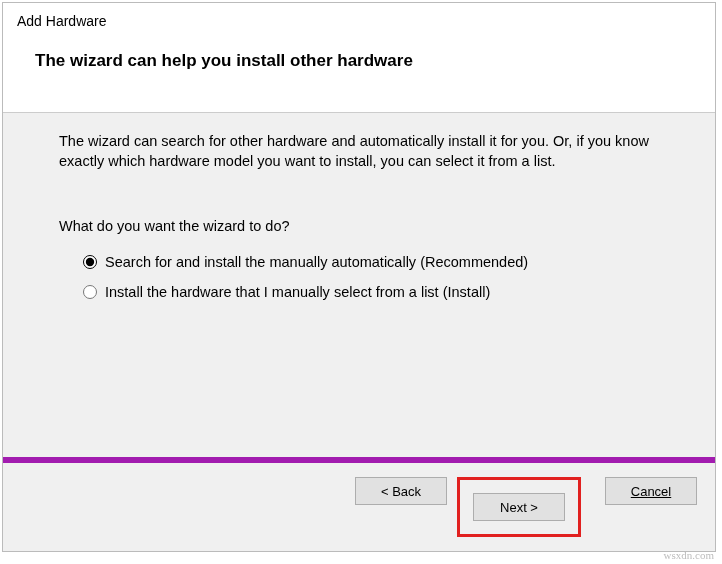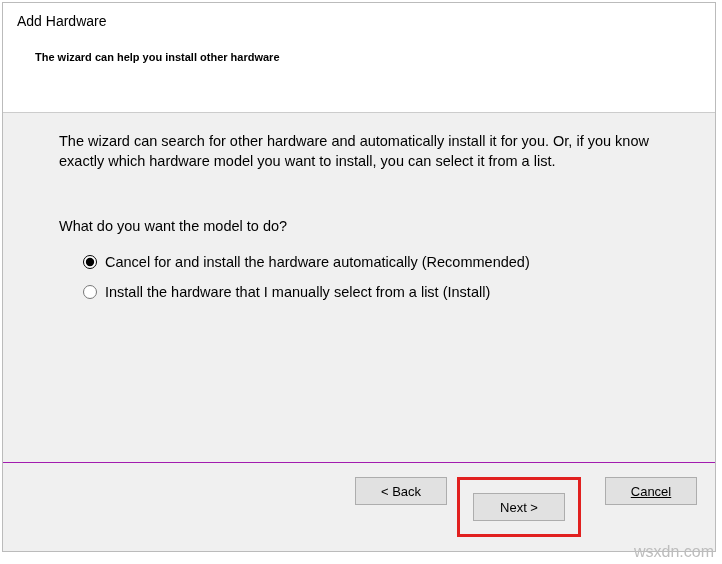--- a/index.html
+++ b/index.html
@@ -31,21 +31,21 @@
       flex-shrink: 0;
       height: 110px;
     }
     .window-title {
       font-size: 14px;
       font-weight: 400;
       color: #000;
       margin-bottom: 22px;
     }
     .wizard-subtitle {
-      font-size: 11px;
+      font-size: 17px;
       font-weight: 700;
       color: #000;
       margin-left: 18px;
     }
     .wizard-body {
       background: #f0f0f0;
       flex-grow: 1;
       padding: 18px 56px 20px 56px;
       color: #000;
       font-size: 14.5px;
@@ -70,21 +70,21 @@
       margin-right: 8px;
       width: 14px;
       height: 14px;
       accent-color: #000;
     }
     .option-label {
       font-size: 14.5px;
     }
     .wizard-footer {
       background: #f0f0f0;
-      border-top: 1px solid #a21caf;
+      border-top: 6px solid #a21caf;
       padding: 14px 18px 14px 0;
       display: flex;
       justify-content: flex-end;
       gap: 10px;
       flex-shrink: 0;
     }
     .btn {
       min-width: 92px;
       height: 28px;
       background: #e1e1e1;
@@ -104,41 +104,41 @@
       min-width: 92px;
     }
     .gap-cancel {
       margin-left: 14px;
       text-decoration: underline;
     }
     .watermark {
       position: absolute;
       bottom: 3px;
       right: 8px;
-      font-size: 16px;
+      font-size: 11px;
       color: #bdbdbd;
-      font-family: Liberation Sans, sans-serif;
+      font-family: Liberation Serif, serif;
     }
   </style>
 </head>
 <body>
 
 <div class="wizard-window">
   <div class="wizard-header">
     <div class="window-title">Add Hardware</div>
     <div class="wizard-subtitle">The wizard can help you install other hardware</div>
   </div>
 
   <div class="wizard-body">
     <div class="intro-text">The wizard can search for other hardware and automatically install it for you. Or, if you know exactly which hardware model you want to install, you can select it from a list.</div>
-    <div class="question">What do you want the model to do?</div>
+    <div class="question">What do you want the wizard to do?</div>
     <div class="options">
       <label class="option-row">
         <input type="radio" name="wizard-action" checked="" style="">
-        <span class="option-label">Cancel for and install the hardware automatically (Recommended)</span>
+        <span class="option-label">Search for and install the manually automatically (Recommended)</span>
       </label>
       <label class="option-row">
         <input type="radio" name="wizard-action" style="">
         <span class="option-label">Install the hardware that I manually select from a list (Install)</span>
       </label>
     </div>
   </div>
 
   <div class="wizard-footer">
     <button class="btn">&lt; Back</button>

